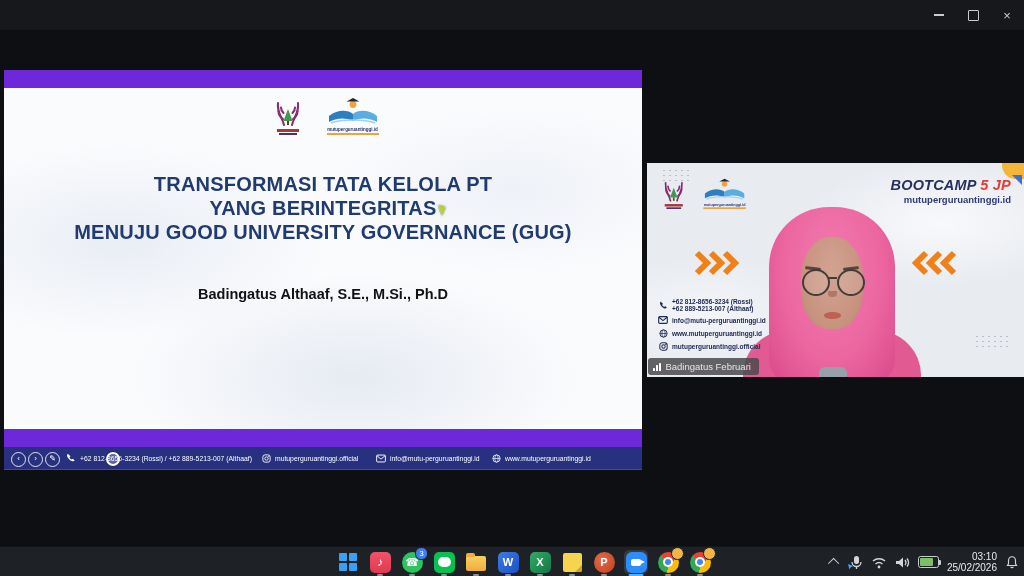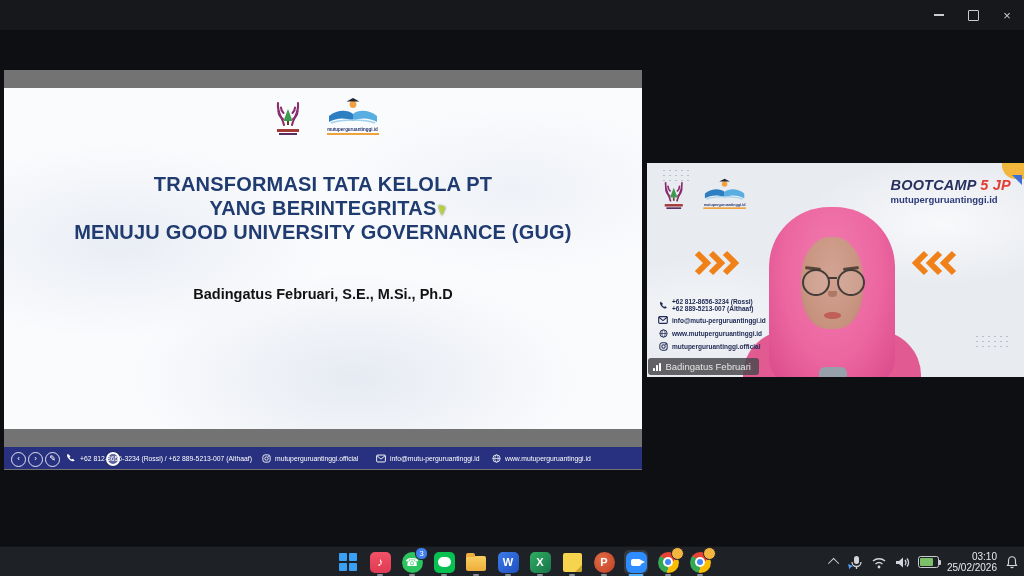--- a/index.html
+++ b/index.html
@@ -6,21 +6,21 @@
   body{width:1024px;height:576px;background:#0d0f12;font-family:"Liberation Sans",sans-serif;position:relative;overflow:hidden;}
   .abs{position:absolute;}
 
   
   .titlebar{position:absolute;top:0;left:0;width:1024px;height:30px;background:#16181c;}
   .winbtn{position:absolute;top:0;width:34px;height:30px;display:flex;align-items:center;justify-content:center;color:#c9ccd1;font-size:13px;}
   .winbtn .bar{width:10px;height:1.5px;background:#c9ccd1;}
   .winbtn .box{width:9px;height:9px;border:1.2px solid #c9ccd1;border-radius:1px;}
 
   
-  .share{position:absolute;left:4px;top:70px;width:638px;height:400px;background:#737373;}
+  .share{position:absolute;left:4px;top:70px;width:638px;height:400px;background:#6d28d9;}
   .slide{position:absolute;left:0;top:18px;width:638px;height:341px;
     background:
       radial-gradient(ellipse 300px 140px at 18% 45%,#e9edf4 0%,rgba(233,237,244,0) 70%),
       radial-gradient(ellipse 260px 120px at 80% 30%,#eef1f7 0%,rgba(238,241,247,0) 70%),
       radial-gradient(ellipse 320px 150px at 55% 85%,#e6eaf2 0%,rgba(230,234,242,0) 70%),
       #fafbfd;}
   .slide-title{position:absolute;top:84px;left:0;width:638px;text-align:center;color:#1f3b70;font-weight:bold;font-size:20px;line-height:24px;letter-spacing:.2px;}
   .slide-presenter{position:absolute;top:198px;left:0;width:638px;text-align:center;color:#121212;font-weight:bold;font-size:14.5px;}
   .slide-date{position:absolute;top:217px;left:0;width:638px;text-align:center;color:#121212;font-weight:bold;font-size:14.5px;white-space:pre;}
 
@@ -42,21 +42,21 @@
   
   .tile{position:absolute;left:647px;top:163px;width:377px;height:214px;overflow:hidden;
     background:
       radial-gradient(ellipse 200px 90px at 78% 28%,#f8f9fb 0%,rgba(248,249,251,0) 70%),
       radial-gradient(ellipse 180px 80px at 15% 70%,#f3f5f8 0%,rgba(243,245,248,0) 70%),
       #e8ebf0;}
   .dots{background-image:radial-gradient(#b9bec8 1px,transparent 1.1px);background-size:6px 5px;}
   .corner-yellow{position:absolute;right:-4px;top:-6px;width:26px;height:22px;background:#f2b63c;border-radius:0 0 0 14px;}
   .corner-blue{position:absolute;right:2px;top:12px;width:0;height:0;border-top:10px solid #3d6fd6;border-left:10px solid transparent;}
 
-  .brand{position:absolute;right:13px;top:14px;}
+  .brand{position:absolute;right:13px;top:14px;text-align:right;}
   .brand-l1{font-size:14.5px;font-weight:800;font-style:italic;color:#27305f;letter-spacing:.2px;}
   .brand-l1 .hl{color:#e23c33;}
   .brand-l2{font-size:9.5px;font-weight:bold;color:#2c3a78;margin-top:1px;}
 
   .chev{position:absolute;top:86px;}
   .tile-logos{position:absolute;left:12px;top:14px;display:flex;gap:6px;transform:scale(.82);transform-origin:top left;}
 
   
   .p-shoulders{position:absolute;left:96px;top:168px;width:178px;height:60px;background:#e25a92;border-radius:44px 44px 0 0;}
   .p-hijab{position:absolute;left:122px;top:44px;width:126px;height:178px;border-radius:60px 60px 26px 26px;
@@ -162,21 +162,21 @@
     </div>
 
     <div class="slide-title">
       <div>TRANSFORMASI TATA KELOLA PT</div>
       <div>YANG BERINTEGRITAS</div>
       <div>MENUJU GOOD UNIVERSITY GOVERNANCE (GUG)</div>
     </div>
 
     <div class="cursor-arrow"></div>
 
-    <div class="slide-presenter">Badingatus Februari, S.E., M.Si., Ph.D</div>
+    <div class="slide-presenter">Badingatus Althaaf, S.E., M.Si., Ph.D</div>
 
     <div class="slide-footer">
       <div class="ft-circle" style="left:7px;">
           <span>‹</span>
         </div>
       <div class="ft-circle" style="left:24px;">
           <span>›</span>
         </div>
       <div class="ft-circle" style="left:41px;">
           <span>✎</span>

